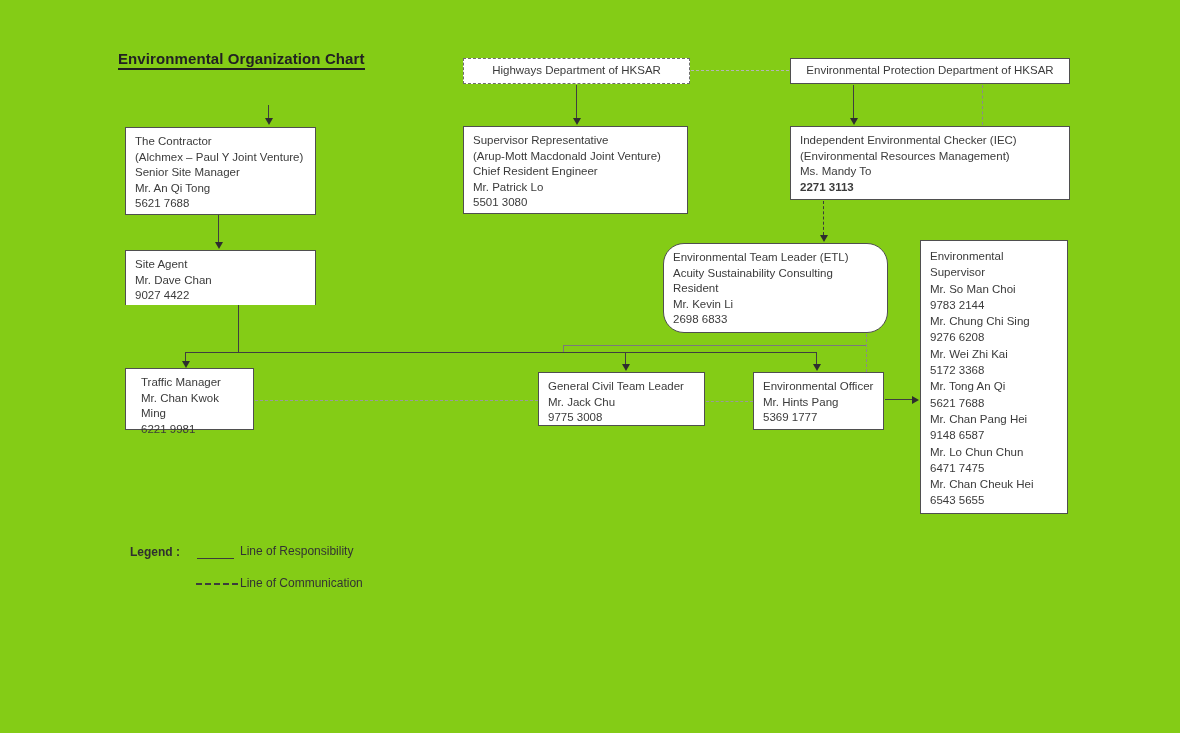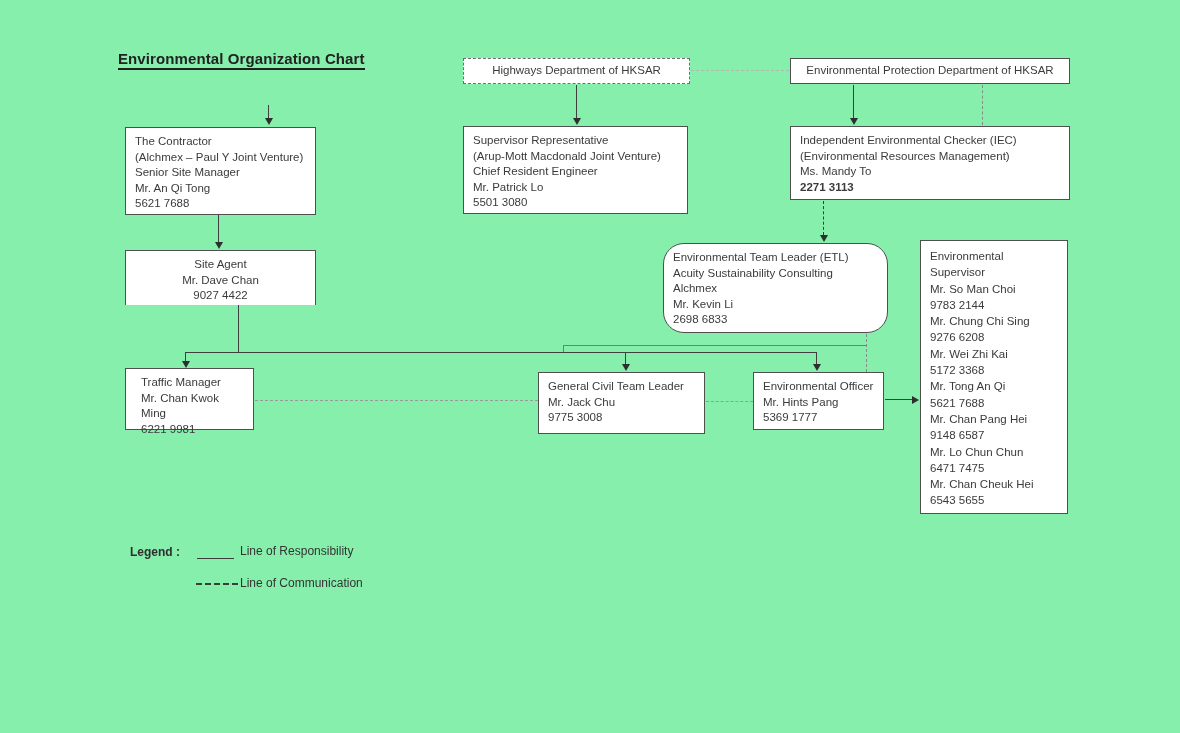--- a/index.html
+++ b/index.html
@@ -1,17 +1,17 @@
 <!DOCTYPE html>
 <html><head>
 <meta charset="utf-8">
 <style>
   html,body{margin:0;padding:0;background:#fff;}
   #canvas{
-    position:relative;width:1180px;height:733px;background:#86efac;
+    position:relative;width:1180px;height:733px;background:#84cc16;
     font-family:"Liberation Sans","DejaVu Sans",sans-serif;color:#3b3b3b;overflow:hidden;
   }
   .title{
     position:absolute;left:118px;top:50px;font-size:15px;font-weight:700;color:#222;
     border-bottom:2px solid #1f1f1f;padding-bottom:1px;letter-spacing:.1px;
   }
   .obox{
     position:absolute;border:1px solid #4f4f4f;background:#fff;
     font-size:11.5px;line-height:15.6px;padding:6px 9px;box-sizing:border-box;color:#3b3b3b;
   }
@@ -63,30 +63,30 @@
     <div>5501 3080</div>
   </div>
 
   <div class="obox" style="left:790px;top:126px;width:280px;height:74px;">
     <div>Independent Environmental Checker (IEC)</div>
     <div>(Environmental Resources Management)</div>
     <div>Ms. Mandy To</div>
     <div class="b">2271 3113</div>
   </div>
 
-  <div class="obox nobottom" style="left:125px;top:250px;width:191px;height:55px;text-align:center;">
+  <div class="obox nobottom" style="left:125px;top:250px;width:191px;height:55px;">
     <div>Site Agent</div>
     <div>Mr. Dave Chan</div>
     <div>9027 4422</div>
   </div>
 
   <div class="obox" style="left:663px;top:243px;width:225px;height:90px;border-radius:21px;">
     <div>Environmental Team Leader (ETL)</div>
     <div>Acuity Sustainability Consulting</div>
-    <div>Alchmex</div>
+    <div>Resident</div>
     <div>Mr. Kevin Li</div>
     <div>2698 6833</div>
   </div>
 
   <div class="obox" style="left:920px;top:240px;width:148px;height:274px;line-height:16.3px;padding-top:7px;">
     <div>Environmental</div>
     <div>Supervisor</div>
     <div>Mr. So Man Choi</div>
     <div>9783 2144</div>
     <div>Mr. Chung Chi Sing</div>
@@ -102,21 +102,21 @@
     <div>Mr. Chan Cheuk Hei</div>
     <div>6543 5655</div>
   </div>
 
   <div class="obox" style="left:125px;top:368px;width:129px;height:62px;padding-left:15px;">
     <div>Traffic Manager</div>
     <div>Mr. Chan Kwok Ming</div>
     <div>6221 9981</div>
   </div>
 
-  <div class="obox" style="left:538px;top:372px;width:167px;height:62px;">
+  <div class="obox" style="left:538px;top:372px;width:167px;height:54px;">
     <div>General Civil Team Leader</div>
     <div>Mr. Jack Chu</div>
     <div>9775 3008</div>
   </div>
 
   <div class="obox" style="left:753px;top:372px;width:131px;height:58px;">
     <div>Environmental Officer</div>
     <div>Mr. Hints Pang</div>
     <div>5369 1777</div>
   </div>

